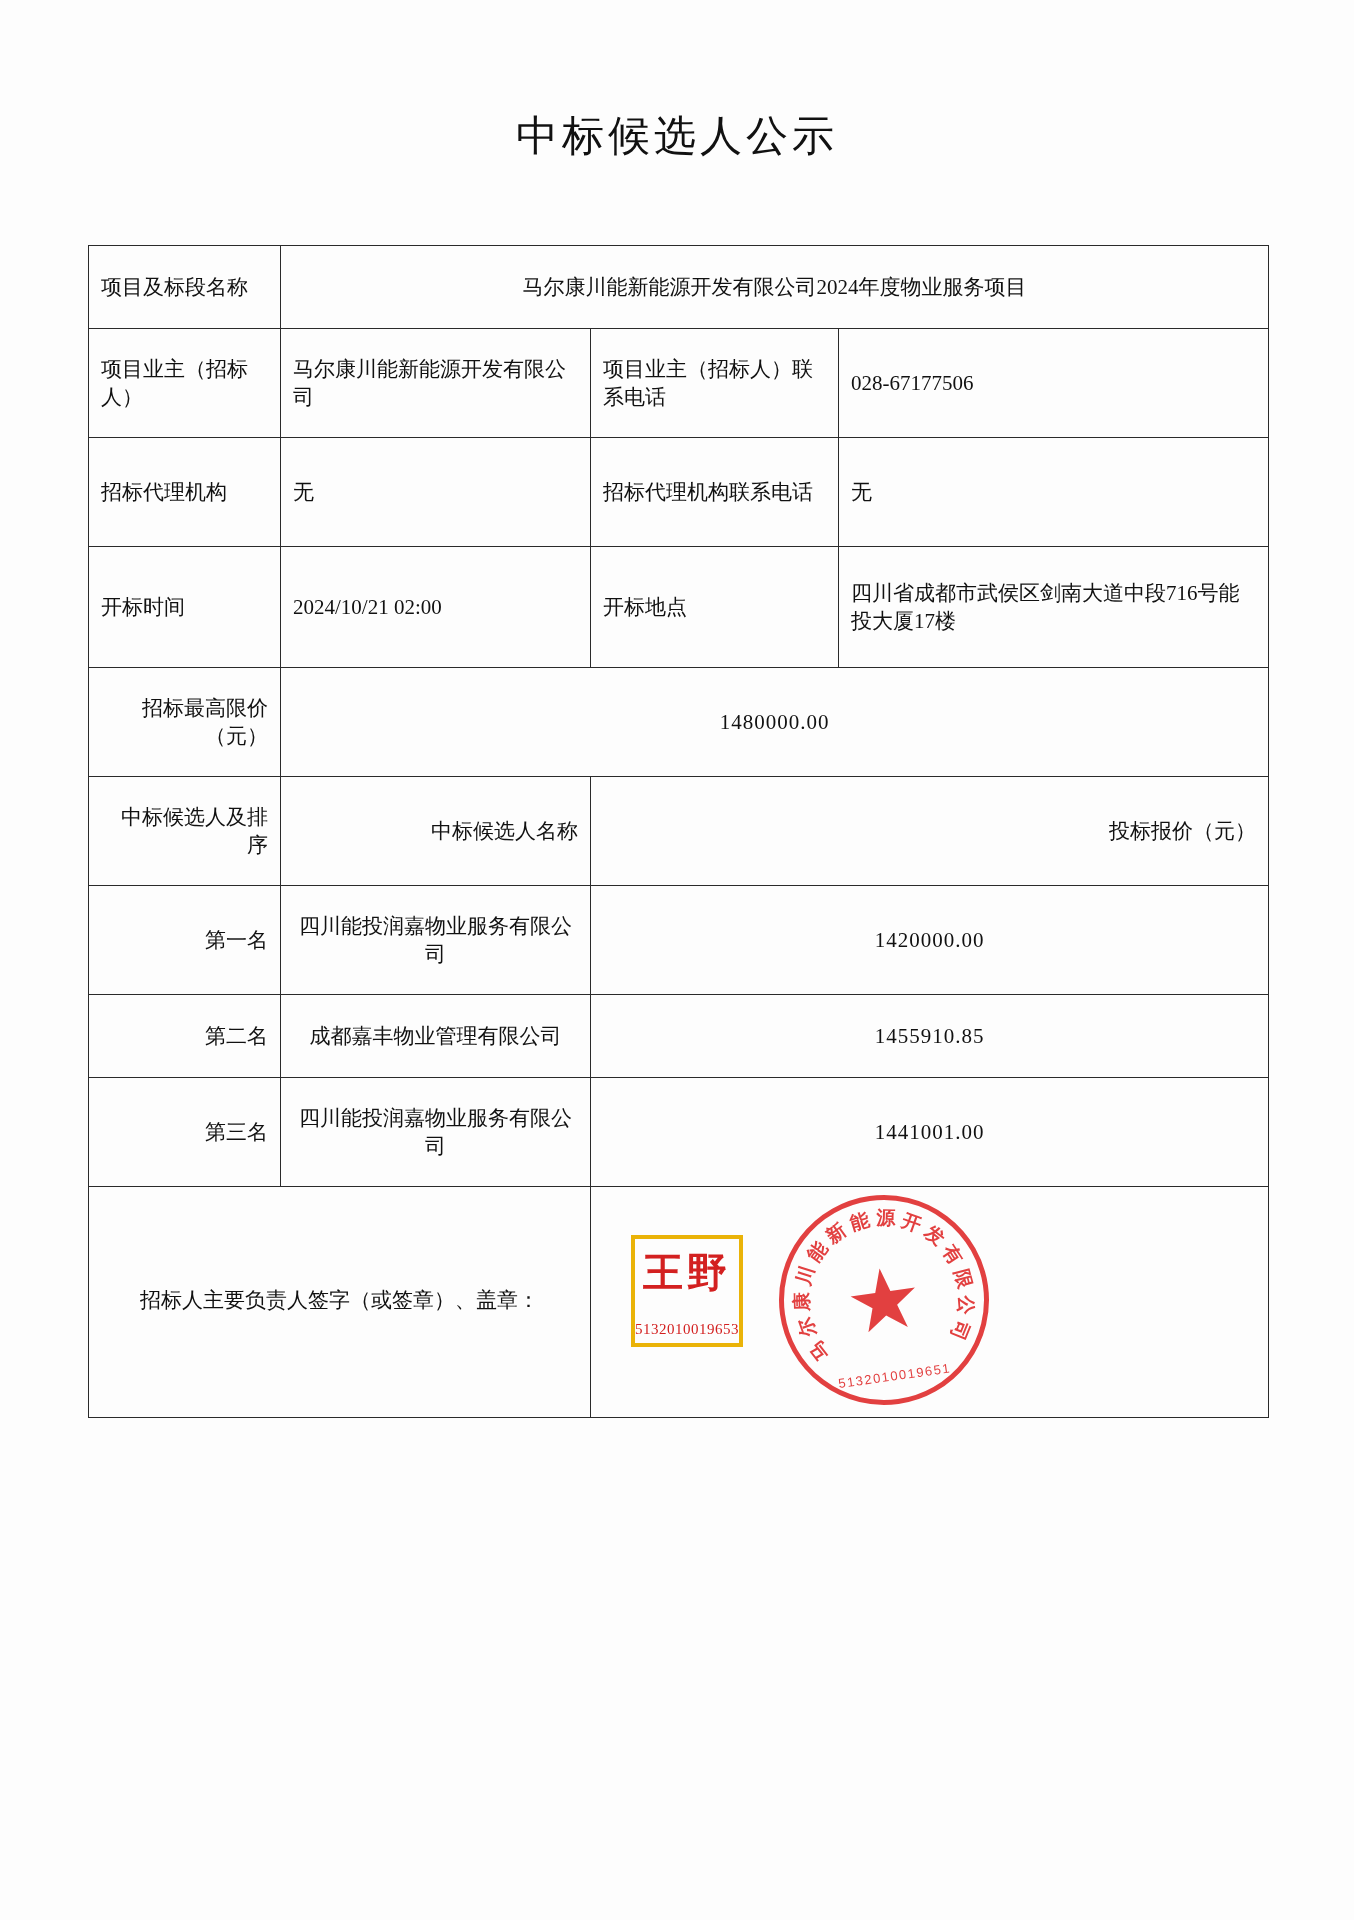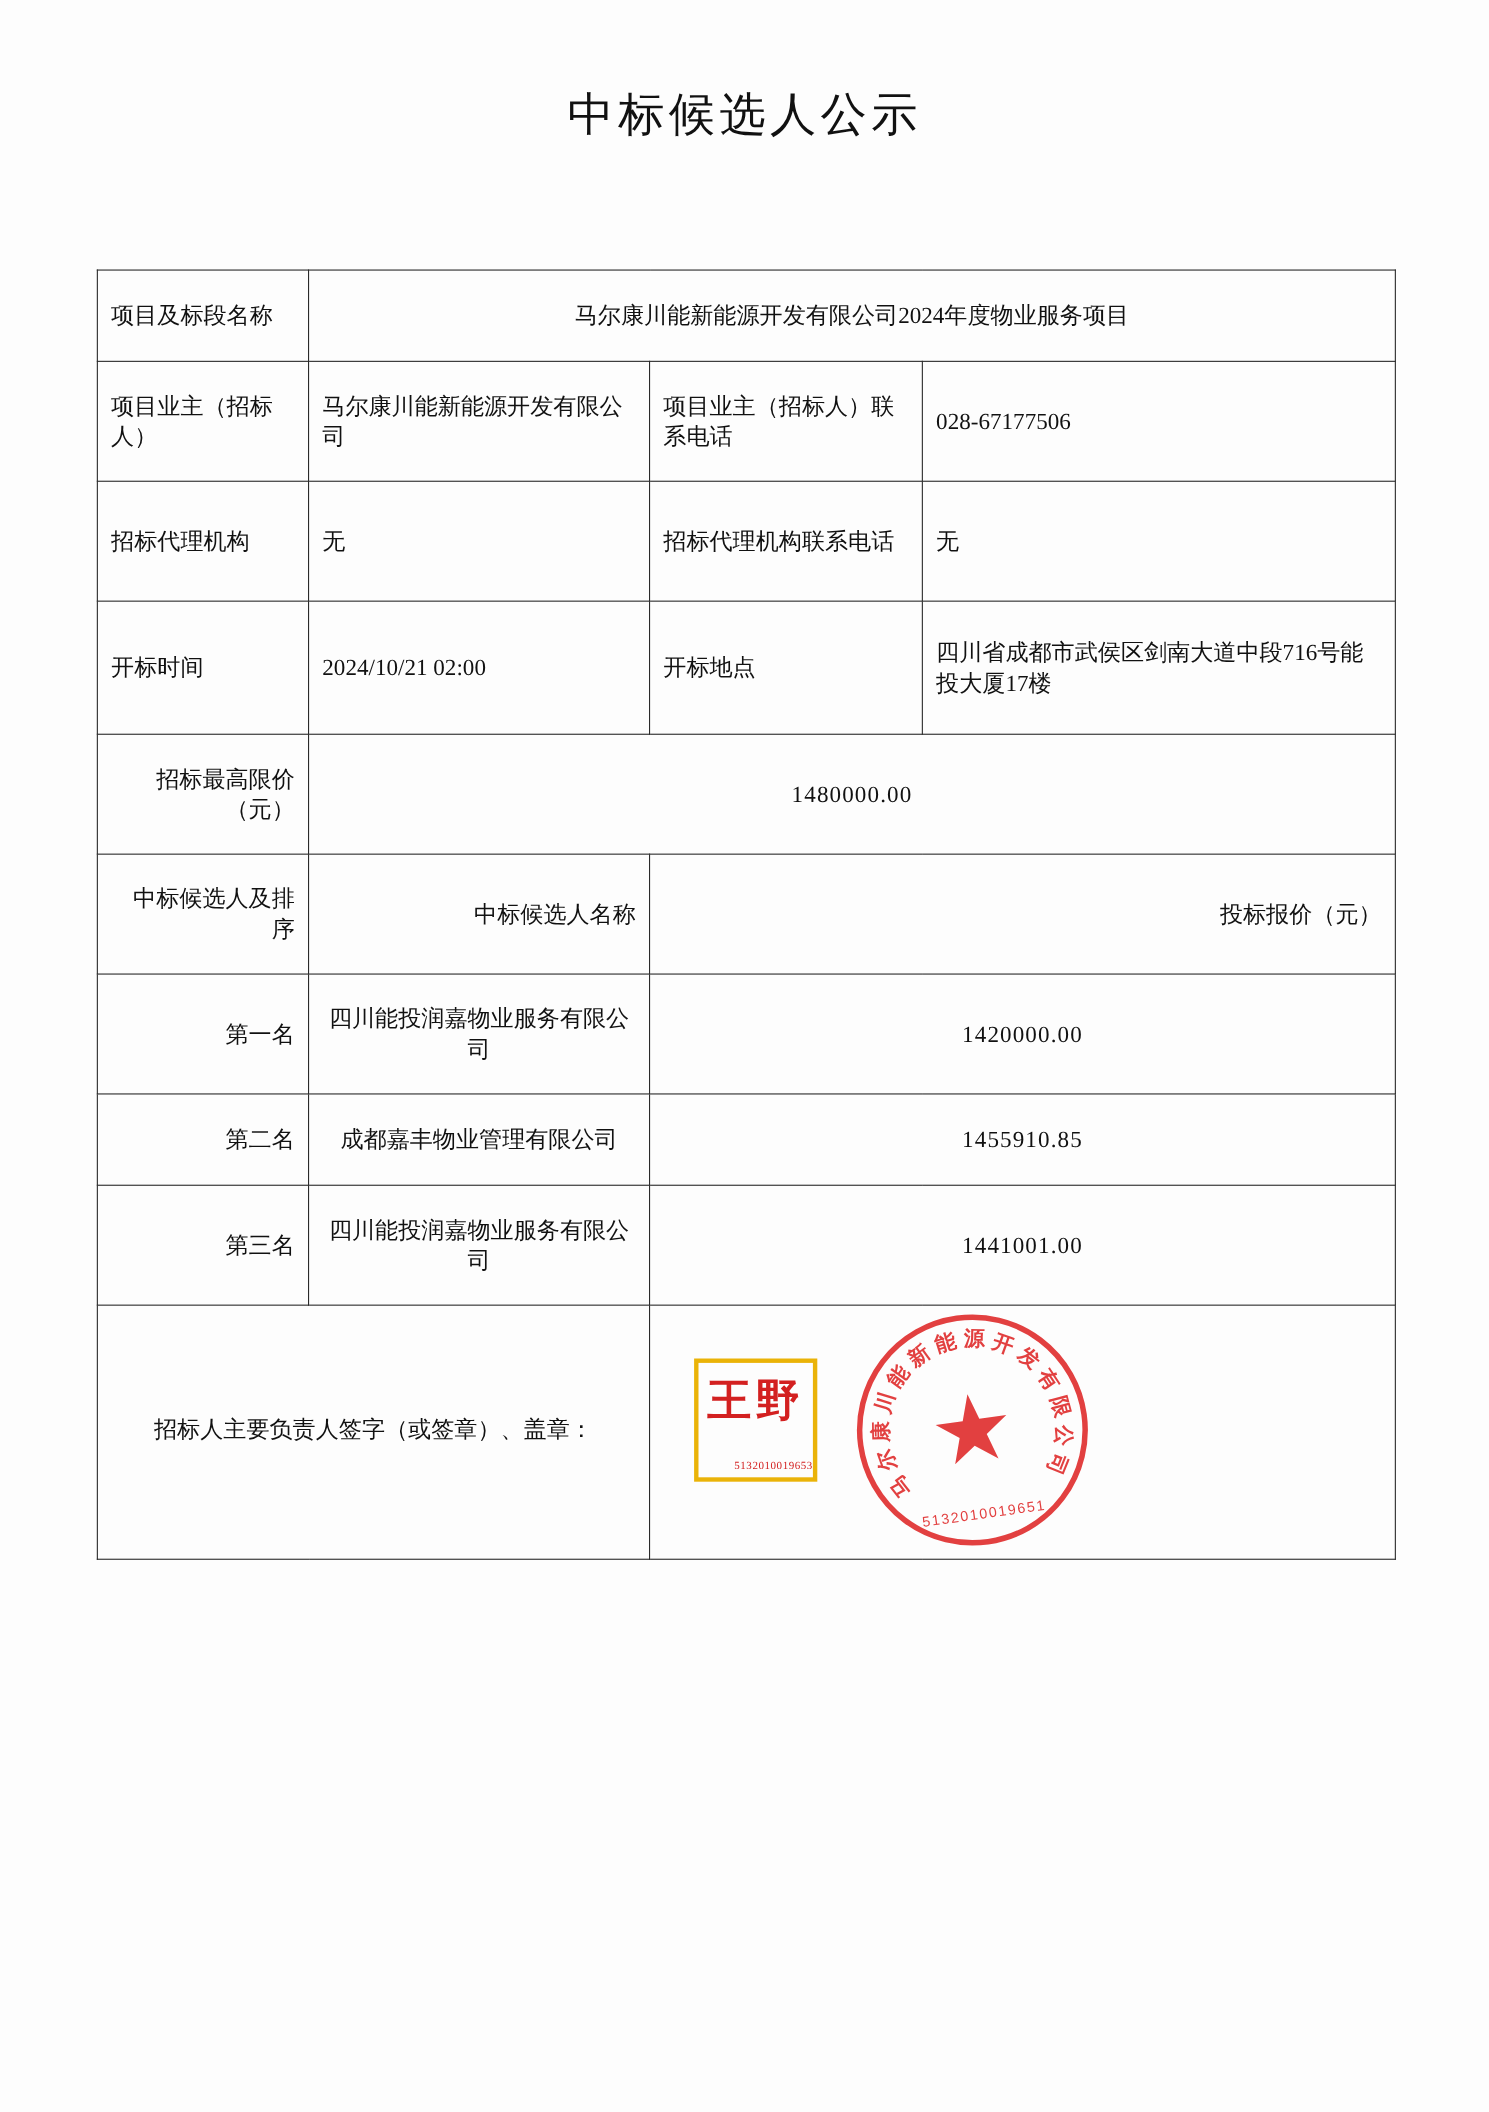--- a/index.html
+++ b/index.html
@@ -20,21 +20,21 @@
     width: 1354px;
     height: 1920px;
     background: #fdfdfd;
   }
   .doc-title {
     text-align: center;
     font-size: 42px;
     letter-spacing: 4px;
     font-weight: 500;
     margin: 0;
-    padding-top: 76px;
+    padding-top: 108px;
     color: #111;
     font-family: "Liberation Sans", "DejaVu Sans", sans-serif;
   }
   table.main-table {
     position: absolute;
     left: 88px;
     top: 245px;
     width: 1180px;
     border-collapse: collapse;
     table-layout: fixed;
@@ -103,22 +103,22 @@
     font-size: 40px;
     letter-spacing: 4px;
     font-weight: bold;
     line-height: 1;
   }
   .sig-seal .digits {
     position: absolute;
     bottom: 4px;
     left: 0;
     right: 0;
-    text-align: right;
-    font-size: 10px;
+    text-align: left;
+    font-size: 15px;
     letter-spacing: 0.5px;
   }
   
   .round-stamp {
     position: absolute;
     left: 188px;
     top: 8px;
     width: 210px;
     height: 210px;
     border-radius: 50%;

